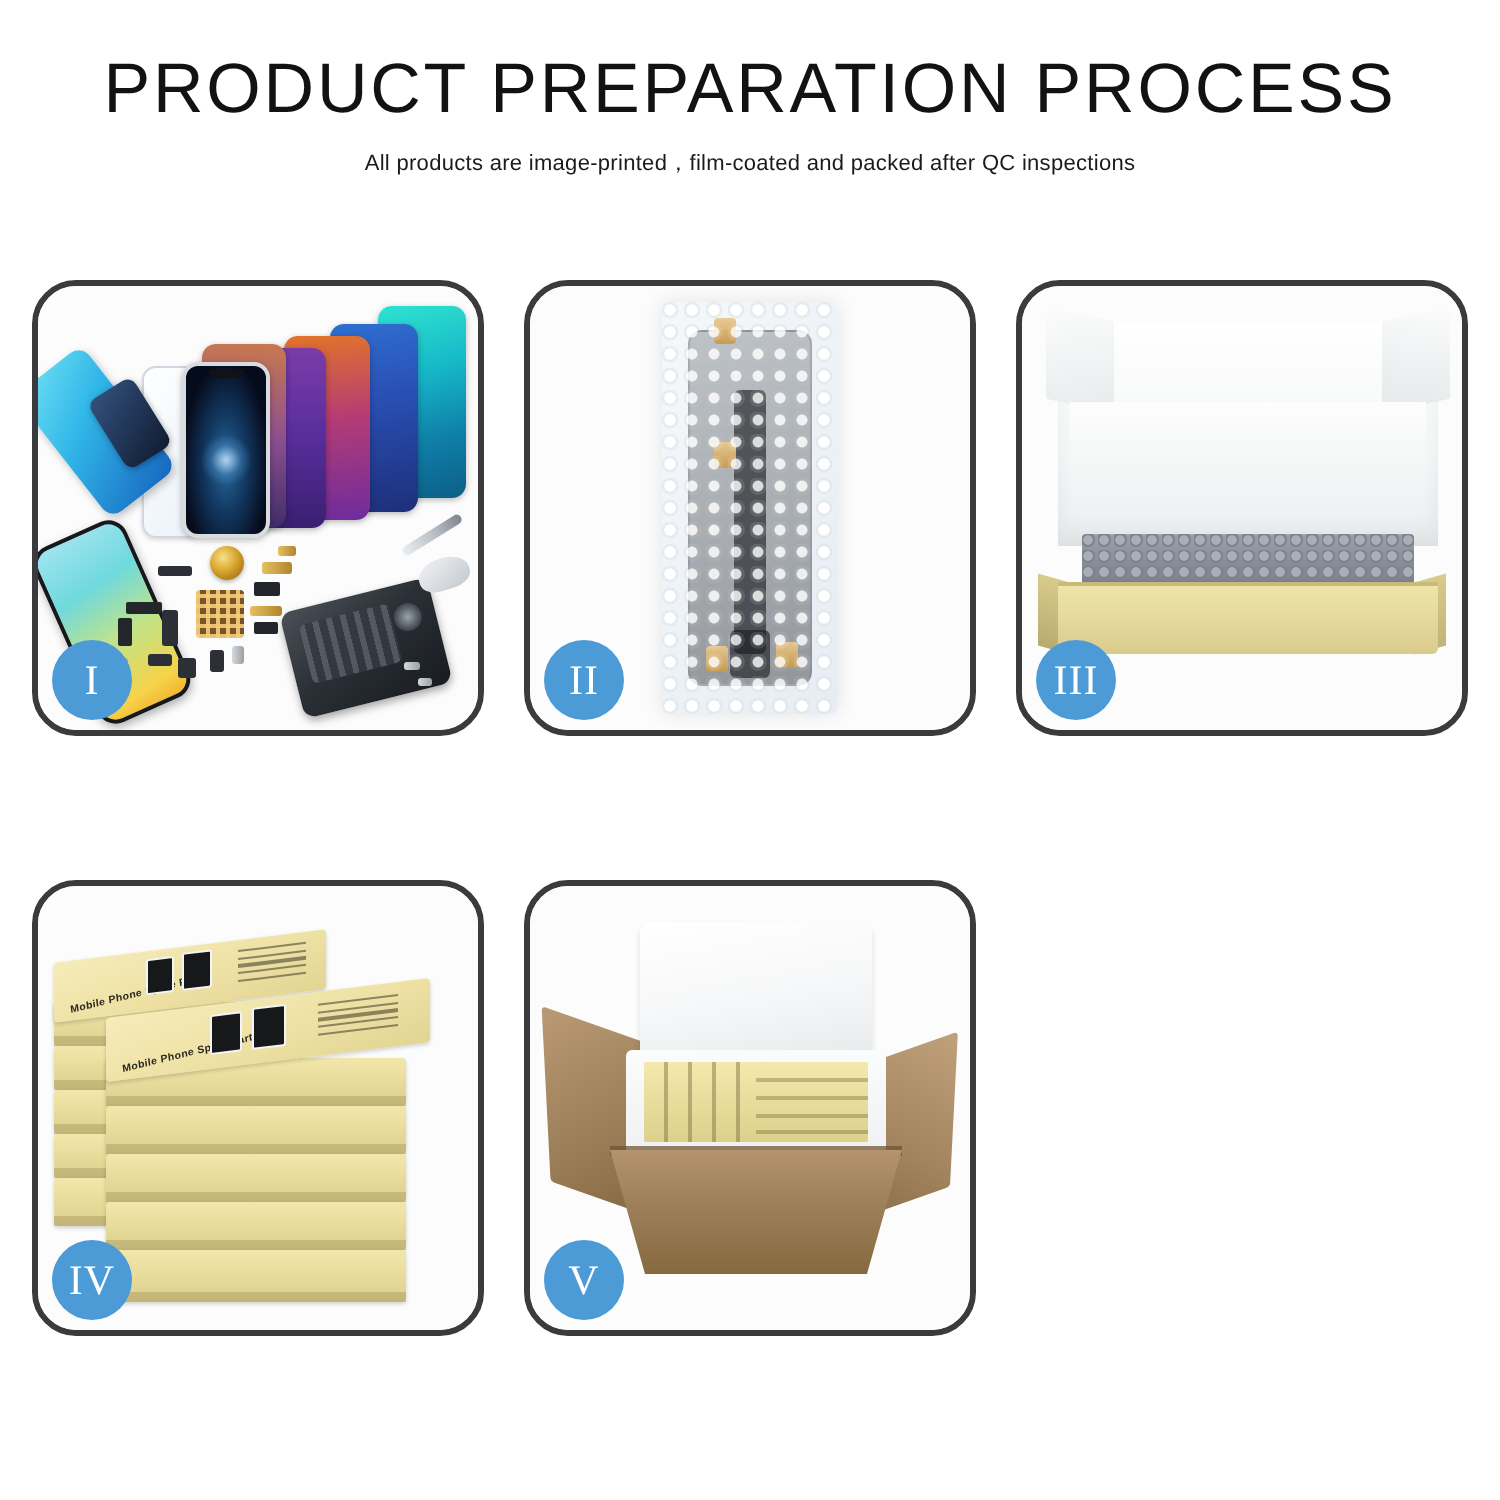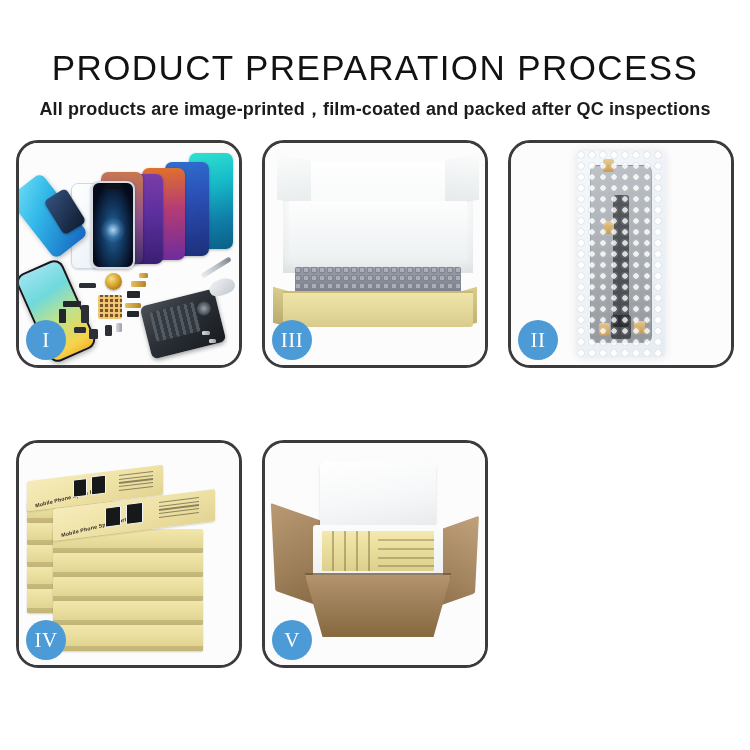--- a/index.html
+++ b/index.html
@@ -14,37 +14,37 @@
 
   .page {
     position: relative;
     width: 750px;
     height: 750px;
     background: #ffffff;
   }
 
   
   .header {
-    padding-top: 48px;
+    padding-top: 25px;
     text-align: center;
   }
   .title {
     font-family: "Liberation Sans", sans-serif;
     font-size: 35px;
     font-weight: 400;
     letter-spacing: 1.4px;
     color: #121212;
     line-height: 1.15;
     white-space: nowrap;
   }
   .subtitle {
     margin-top: 9px;
     font-family: "Liberation Sans", sans-serif;
-    font-size: 18px;
-    font-weight: 700;
+    font-size: 11px;
+    font-weight: 400;
     color: #1b1b1b;
     letter-spacing: 0.15px;
     white-space: nowrap;
   }
 
   
   .grid {
     position: absolute;
     left: 16px;
     top: 140px;
@@ -509,44 +509,44 @@
         <div class="cmp silver" style="left:190px;top:196px;width:7px;height:4px;"></div>
 
         <div class="tool"></div>
         <div class="tool2"></div>
       </div>
       <div class="badge">I</div>
     </div>
 
     <div class="panel">
       <div class="panel-stage">
-        <div class="box3-lid"></div>
-        <div class="box3-foam"></div>
-        <div class="box3-bubbles"></div>
-        <div class="box3-left"></div>
-        <div class="box3-right"></div>
-        <div class="box3-rim"></div>
-        <div class="box3-body"></div>
-      </div>
-      <div class="badge">III</div>
-    </div>
-
-    <div class="panel">
-      <div class="panel-stage">
         <div class="bubble-pack">
           <div class="inner-screen"></div>
           <div class="flexcable"></div>
           <div class="tape" style="left:26px;top:8px;"></div>
           <div class="tape" style="left:26px;top:70px;"></div>
           <div class="tape" style="left:22px;top:172px;"></div>
           <div class="tape" style="left:57px;top:170px;"></div>
           <div class="bub-overlay"></div>
         </div>
       </div>
       <div class="badge">II</div>
+    </div>
+
+    <div class="panel">
+      <div class="panel-stage">
+        <div class="box3-lid"></div>
+        <div class="box3-foam"></div>
+        <div class="box3-bubbles"></div>
+        <div class="box3-left"></div>
+        <div class="box3-right"></div>
+        <div class="box3-rim"></div>
+        <div class="box3-body"></div>
+      </div>
+      <div class="badge">III</div>
     </div>
 
     <div class="panel">
       <div class="panel-stage">
         <div class="stack">
 
           <div class="sbox" style="left:8px;top:58px;width:118px;height:22px;">
               <span class="edge"></span>
             </div>
           <div class="sbox" style="left:8px;top:80px;width:118px;height:22px;">

